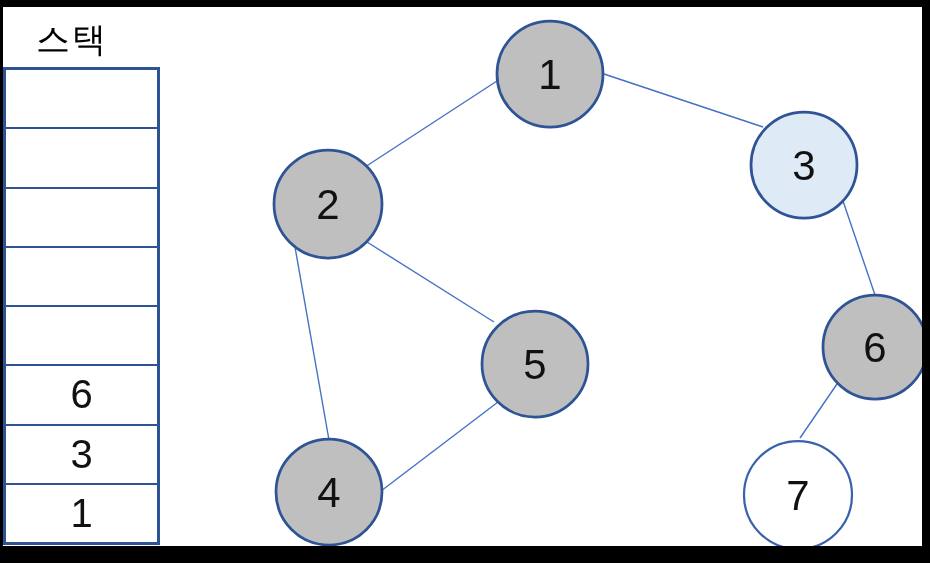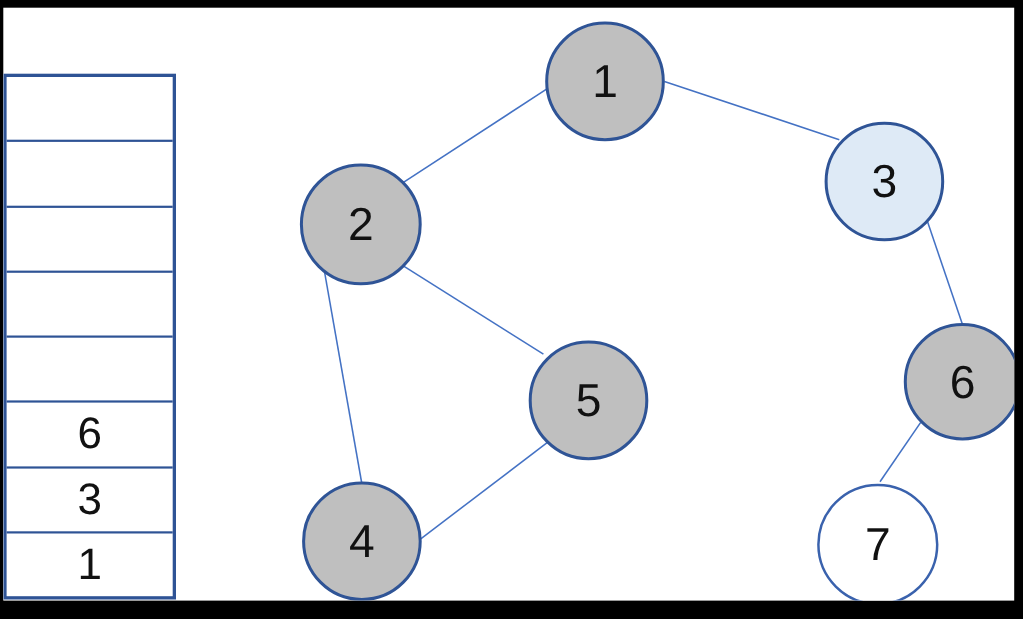--- a/index.html
+++ b/index.html
@@ -55,20 +55,21 @@
     font-size:42px;
     fill:#111;
   }
 </style>
 </head>
 <body>
 
 <div class="frame">
   <div class="content">
 
+    <div class="stack-title">스택</div>
 
     <div class="stack">
       <div class="stack-cell"></div>
       <div class="stack-cell"></div>
       <div class="stack-cell"></div>
       <div class="stack-cell"></div>
       <div class="stack-cell"></div>
       <div class="stack-cell">6</div>
       <div class="stack-cell">3</div>
       <div class="stack-cell">1</div>

